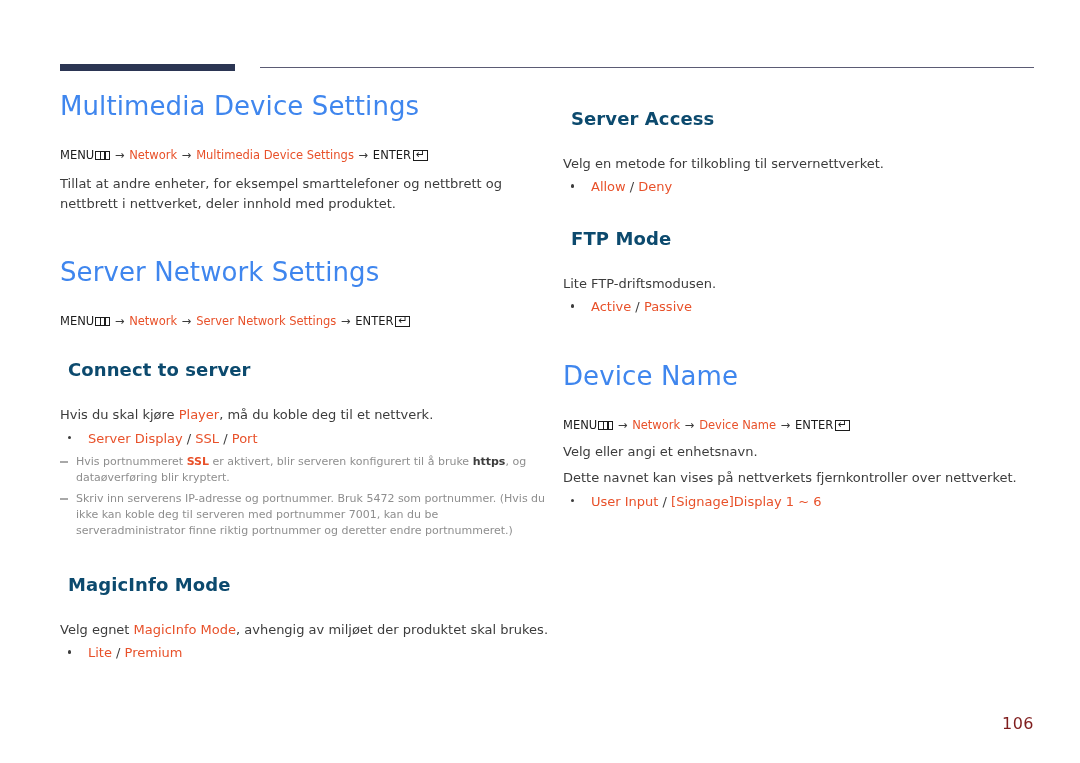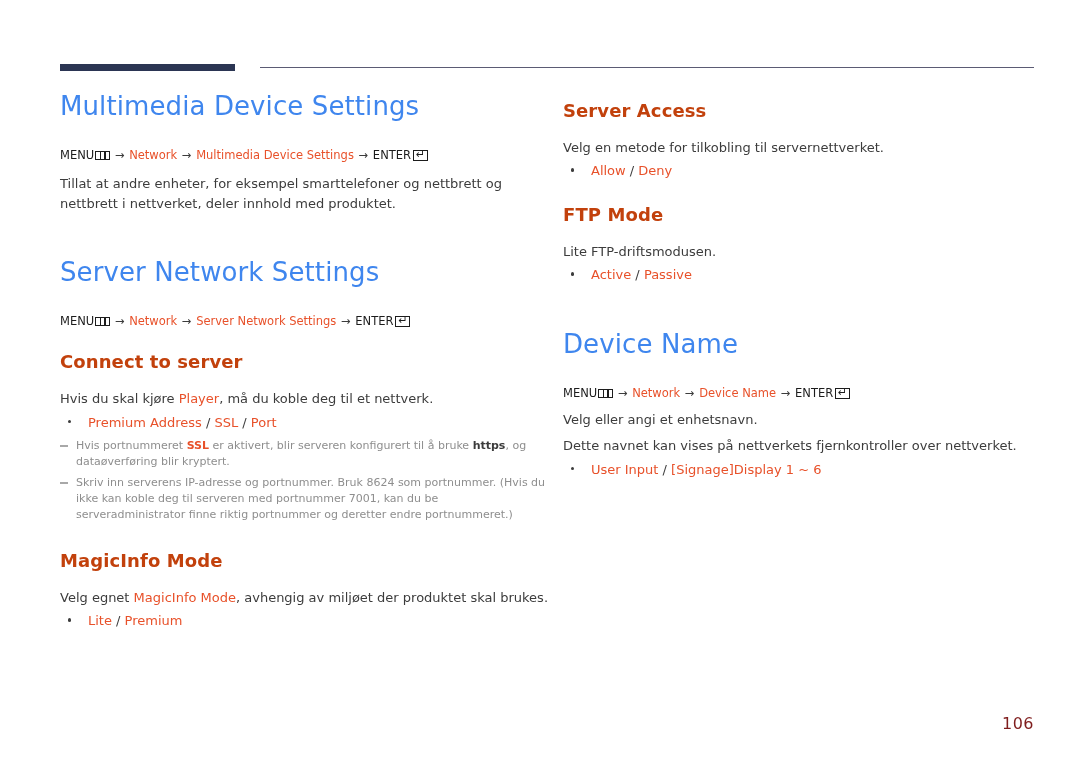--- a/index.html
+++ b/index.html
@@ -61,22 +61,22 @@
     font-size: 26px;
     font-weight: 400;
     color: #3f86ee;
     margin: 0;
     line-height: 1.15;
     letter-spacing: 0.1px;
   }
   h2.sub-title {
     font-size: 18px;
     font-weight: 700;
-    color: #c2410c;
-    margin: 0;
+    color: #0c4a6e;
+    margin: 8px;
     line-height: 1.2;
     letter-spacing: 0.1px;
   }
   .menu-path {
     font-size: 11.5px;
     color: #1c1c1c;
     line-height: 1.35;
     white-space: nowrap;
   }
   .menu-path .accent { color: #e8512a; }
@@ -232,25 +232,25 @@
       <span class="accent">Server Network Settings</span>
       <span class="arrow">→</span>
       <span>ENTER</span><span class="icon-enter"><span>↵</span></span>
     </div>
 
     <div style="height:22px"></div>
     <h2 class="sub-title">Connect to server</h2>
     <div style="height:16px"></div>
     <p class="body-text"><span>Hvis du skal kjøre </span><span class="accent">Player</span><span>, må du koble deg til et nettverk.</span></p>
     <ul class="opts">
-      <li><span>Premium Address</span><span class="sep"> / </span><span>SSL</span><span class="sep"> / </span><span>Port</span></li>
+      <li><span>Server Display</span><span class="sep"> / </span><span>SSL</span><span class="sep"> / </span><span>Port</span></li>
     </ul>
     <ul class="notes">
       <li><span>Hvis portnummeret </span><span class="accent">SSL</span><span> er aktivert, blir serveren konfigurert til å bruke </span><span class="bold">https</span><span>, og dataøverføring blir kryptert.</span></li>
-      <li>Skriv inn serverens IP-adresse og portnummer. Bruk 8624 som portnummer. (Hvis du ikke kan koble deg til serveren med portnummer 7001, kan du be serveradministrator finne riktig portnummer og deretter endre portnummeret.)</li>
+      <li>Skriv inn serverens IP-adresse og portnummer. Bruk 5472 som portnummer. (Hvis du ikke kan koble deg til serveren med portnummer 7001, kan du be serveradministrator finne riktig portnummer og deretter endre portnummeret.)</li>
     </ul>
 
     <div style="height:22px"></div>
     <h2 class="sub-title">MagicInfo Mode</h2>
     <div style="height:16px"></div>
     <p class="body-text"><span>Velg egnet </span><span class="accent">MagicInfo Mode</span><span>, avhengig av miljøet der produktet skal brukes.</span></p>
     <ul class="opts">
       <li><span>Lite</span><span class="sep"> / </span><span>Premium</span></li>
     </ul>
 

